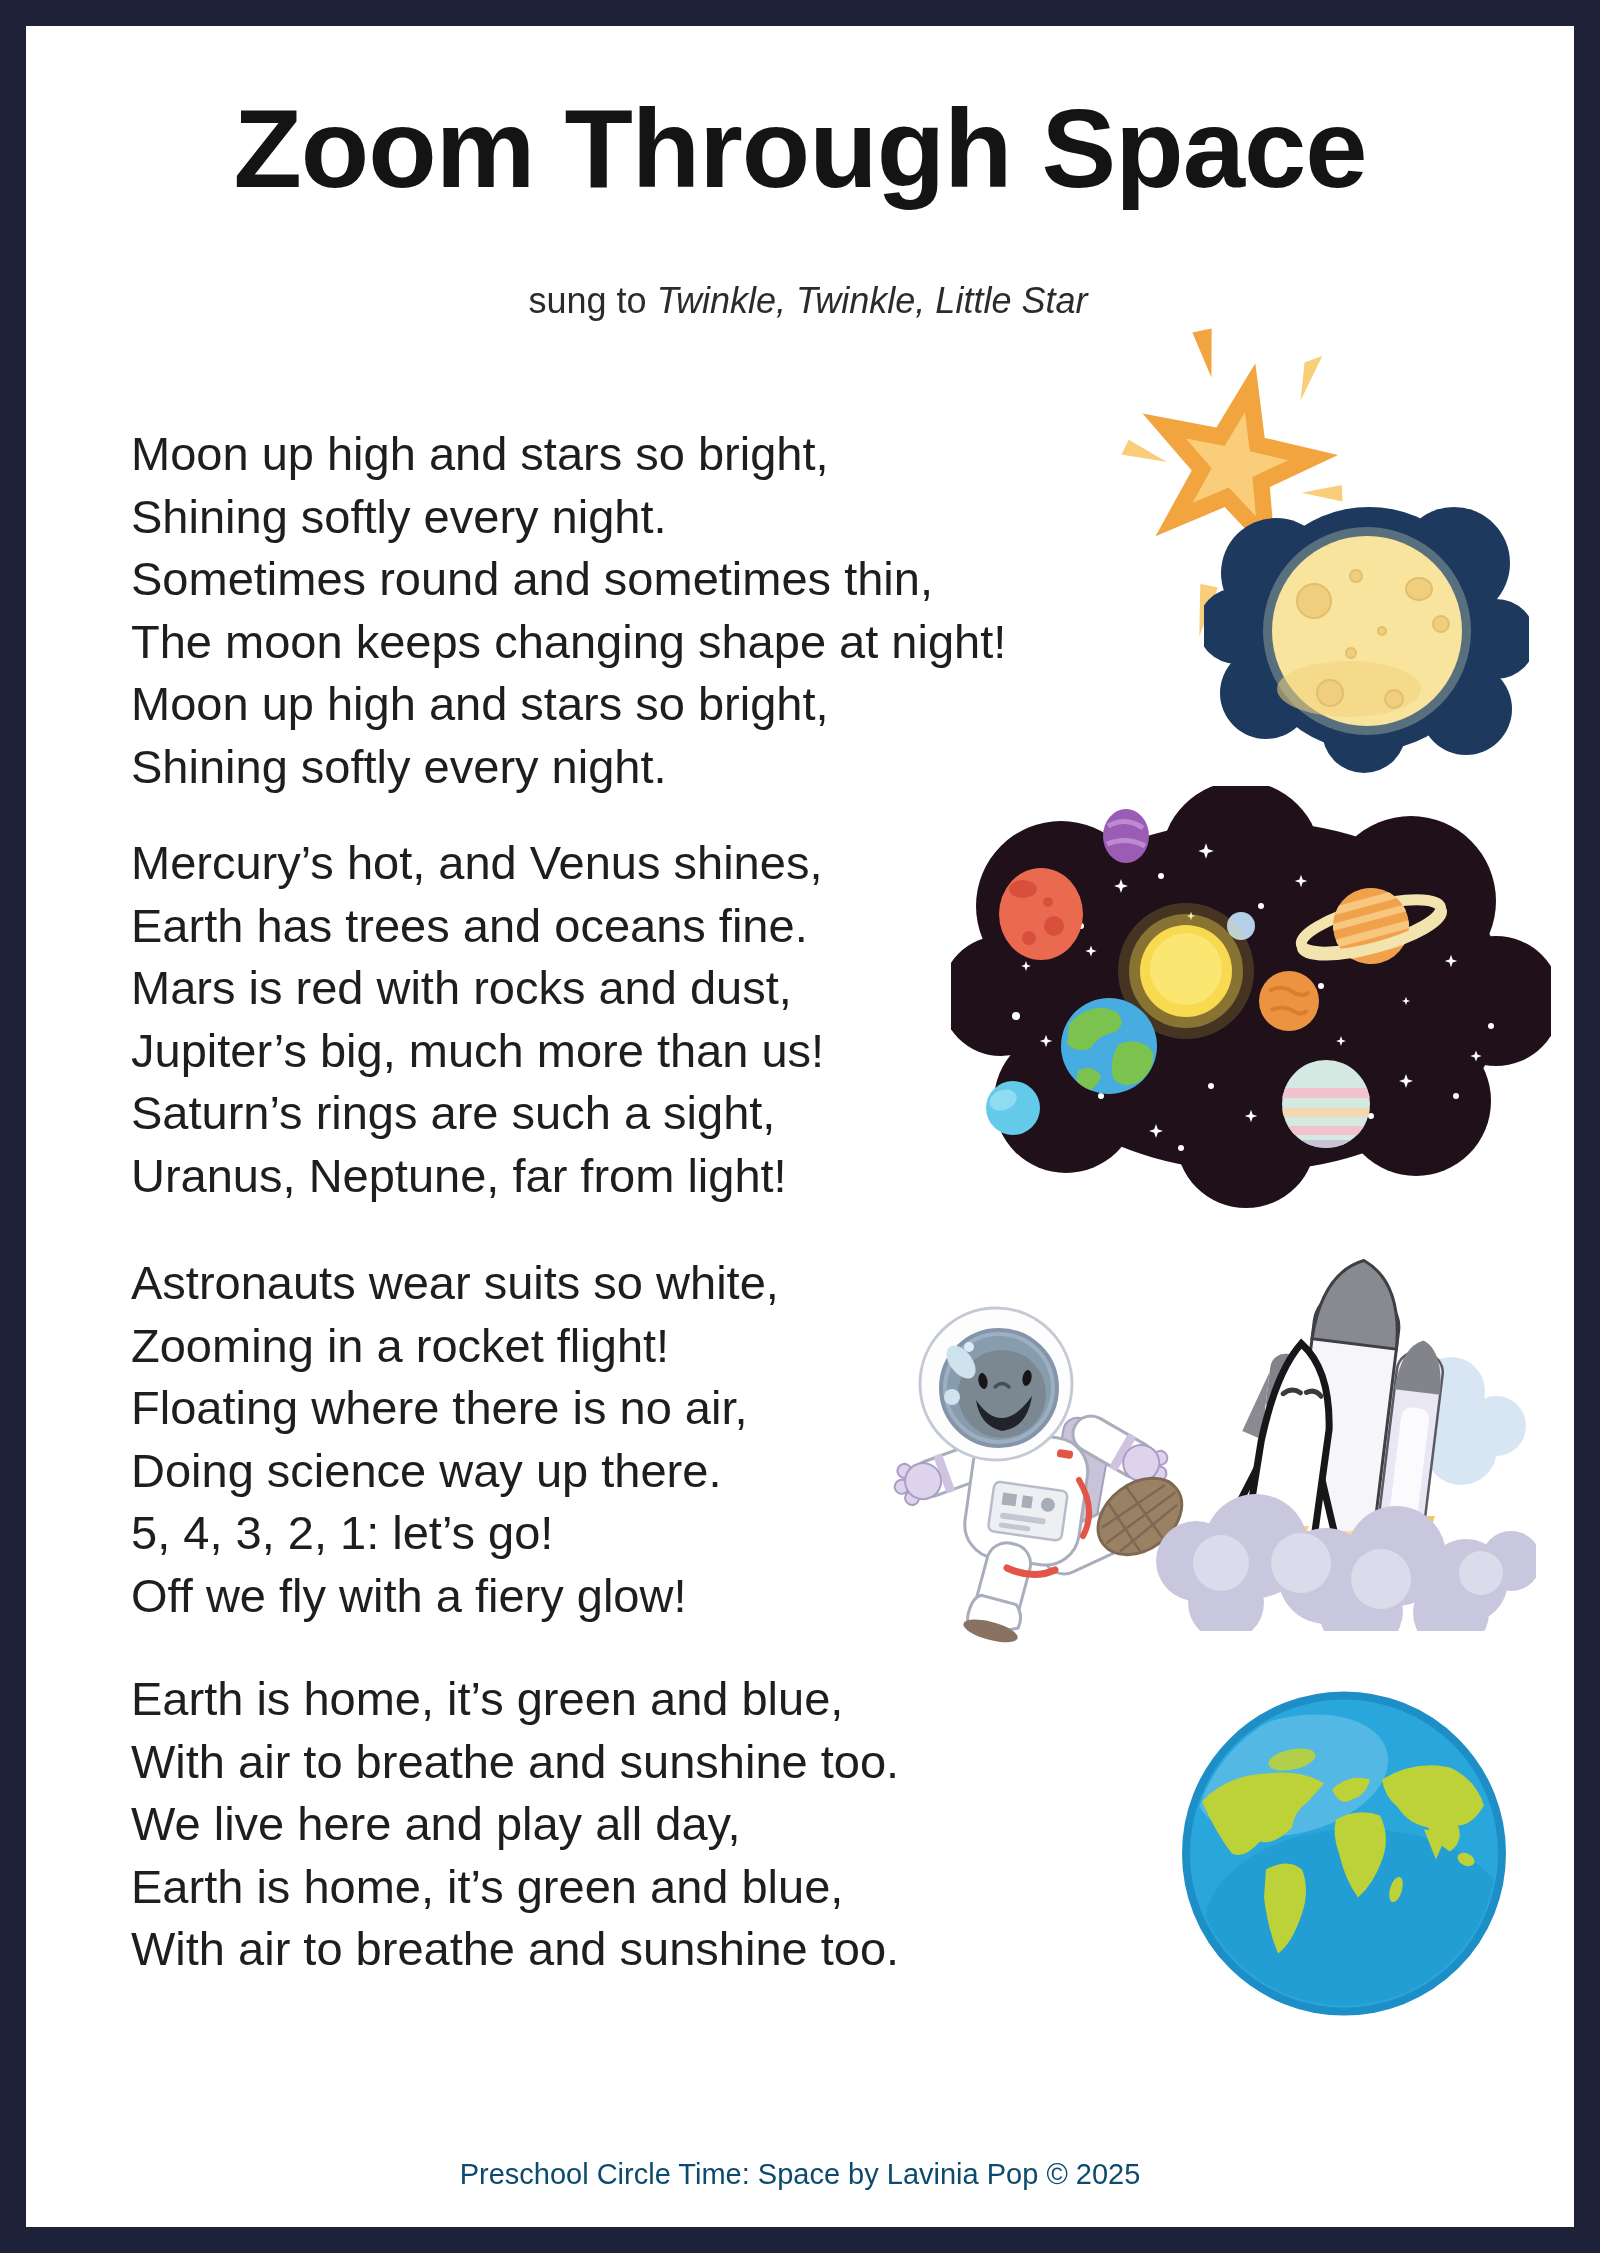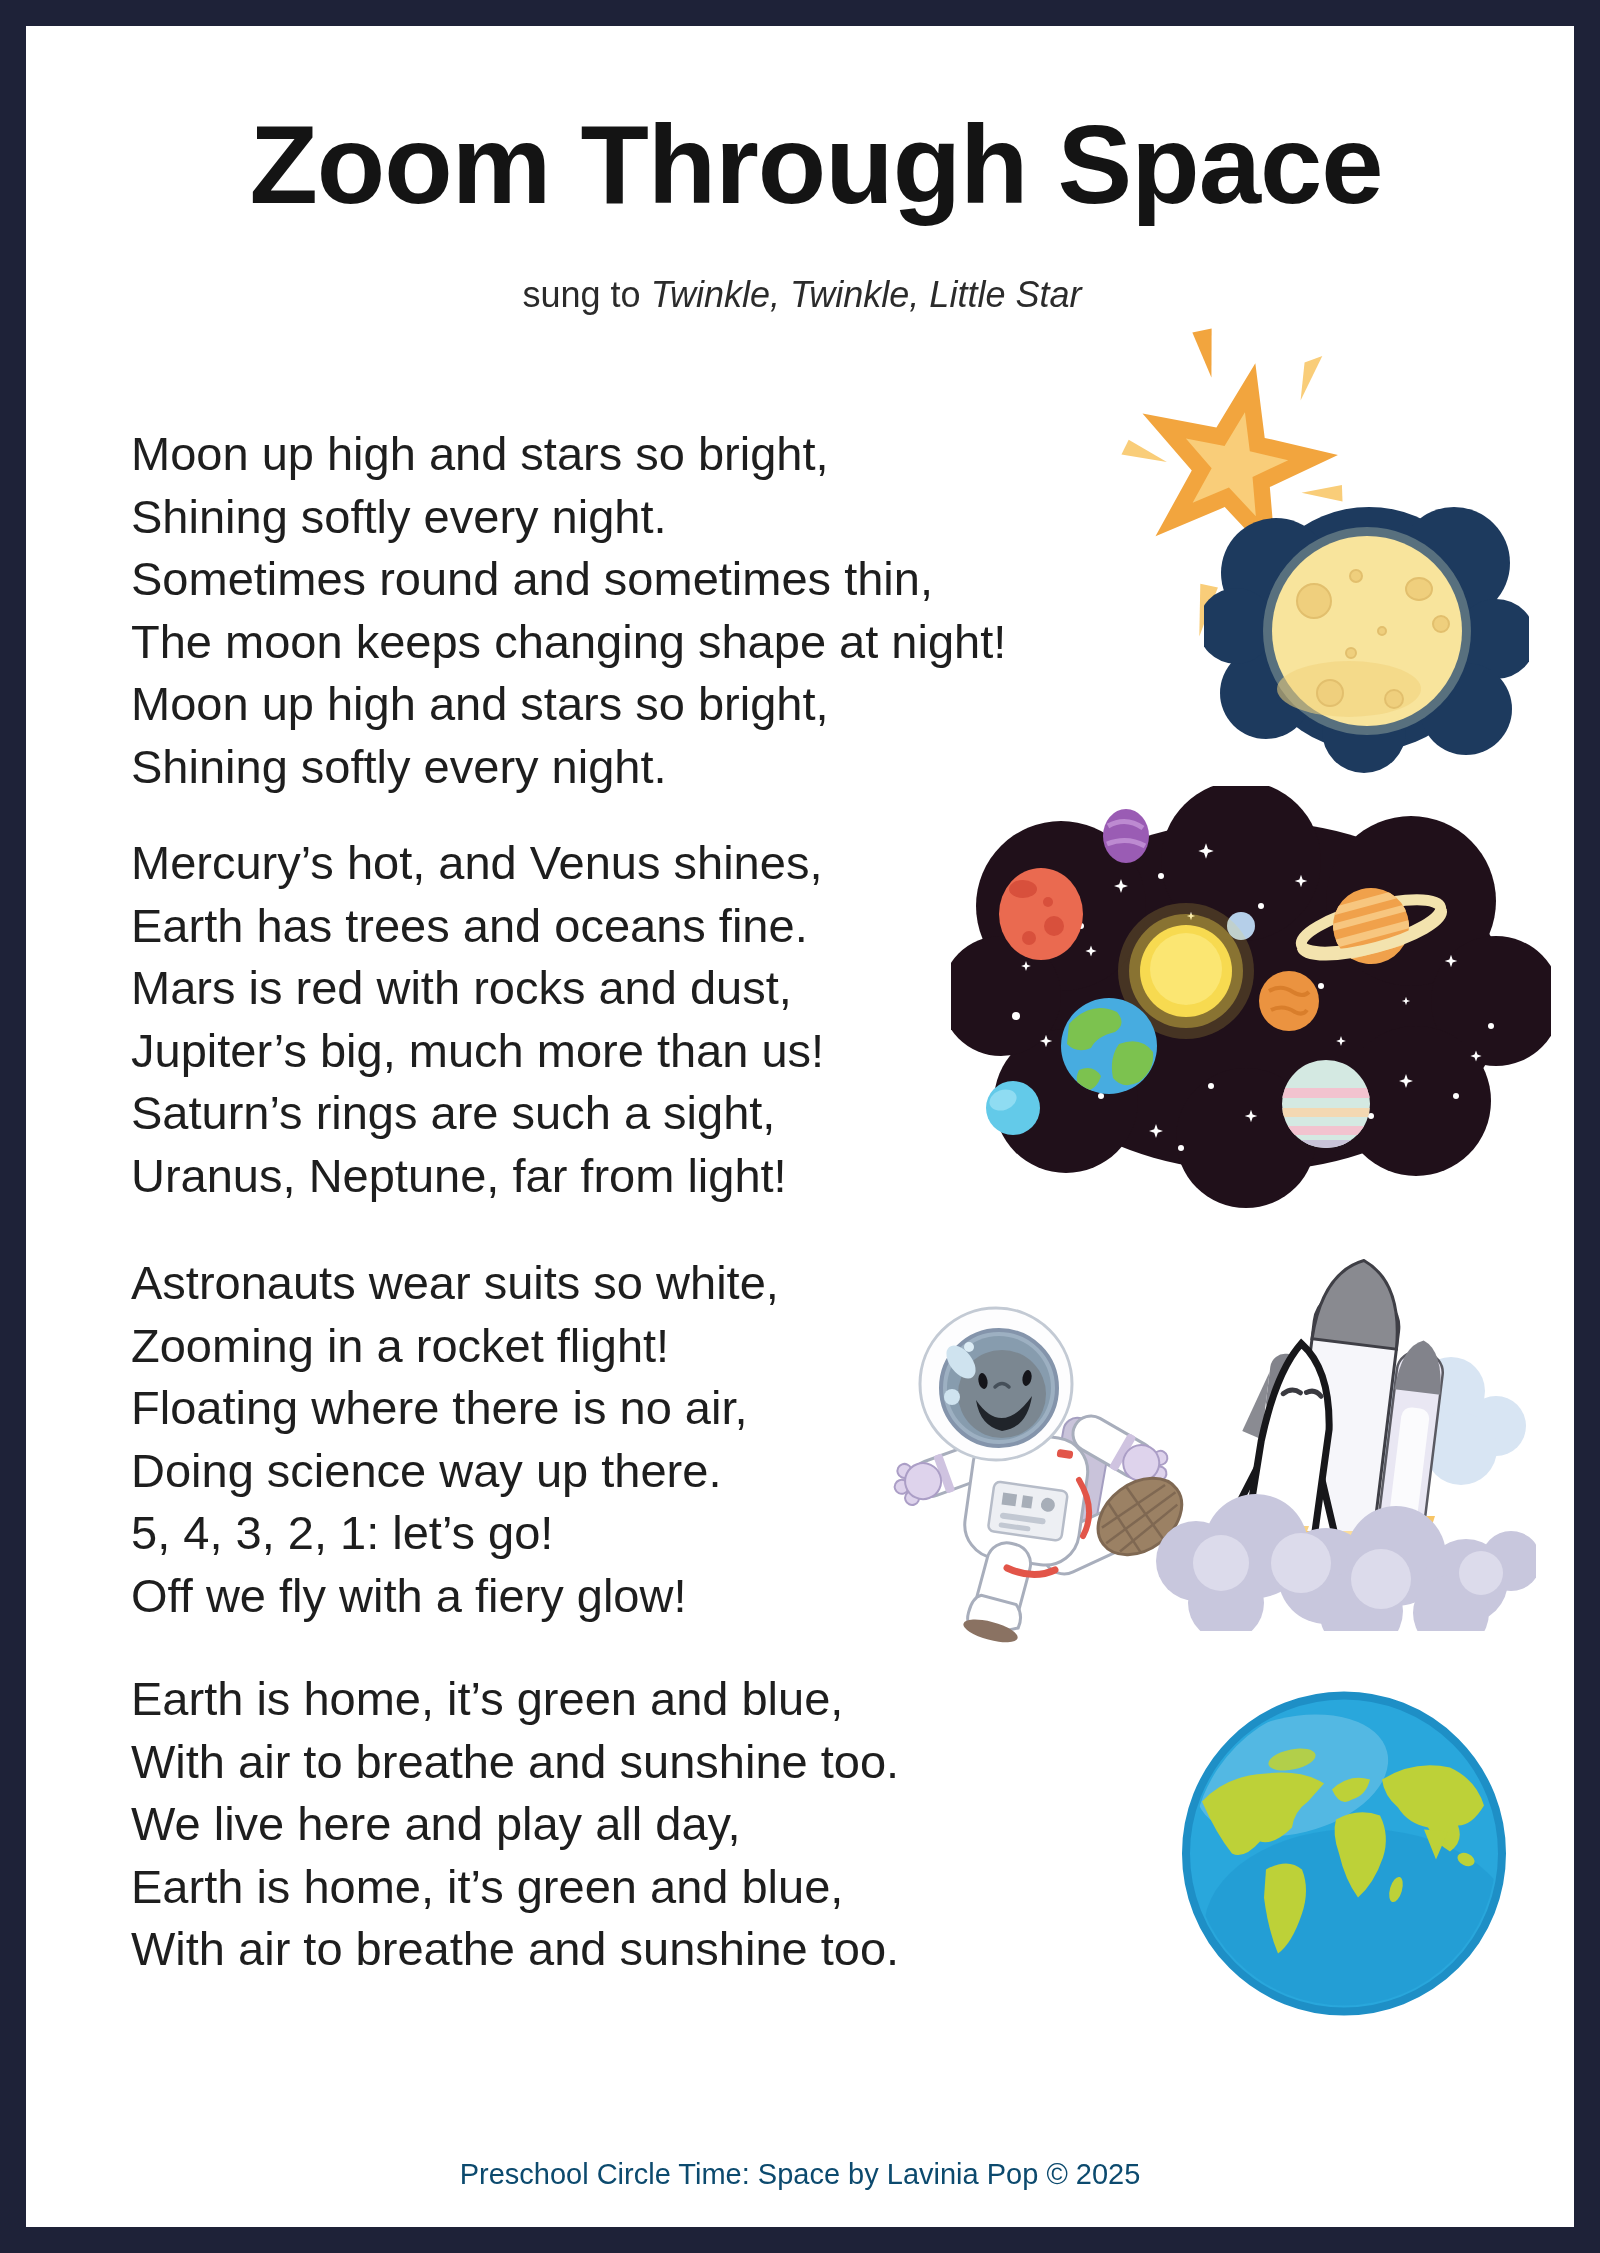--- a/index.html
+++ b/index.html
@@ -10,25 +10,25 @@
     border:26px solid #1e2238;
     background:#ffffff;
     overflow:hidden;
     font-family:"Liberation Sans", sans-serif;
     color:#1e1e1e;
   }
   .title{
     position:absolute;top:58px;left:0;width:100%;
     text-align:center;
     font-size:112px;font-weight:bold;letter-spacing:-1px;
-    color:#141414;margin:16px;
+    color:#141414;margin:0;
   }
   .subtitle{
     position:absolute;top:246px;left:0;width:100%;
-    text-align:center;font-size:36px;color:#2b2b2b;margin:2px;
+    text-align:center;font-size:36px;color:#2b2b2b;margin:8px;
   }
   .subtitle em{font-style:italic;}
   .verse{
     position:absolute;left:105px;
     font-size:47px;line-height:62.5px;color:#1e1e1e;
   }
   .verse .line{white-space:nowrap;}
   .v1{top:352px;margin-top:45px;}
   .v2{top:788px;margin-top:18px;}
   .v3{top:1226px;}

